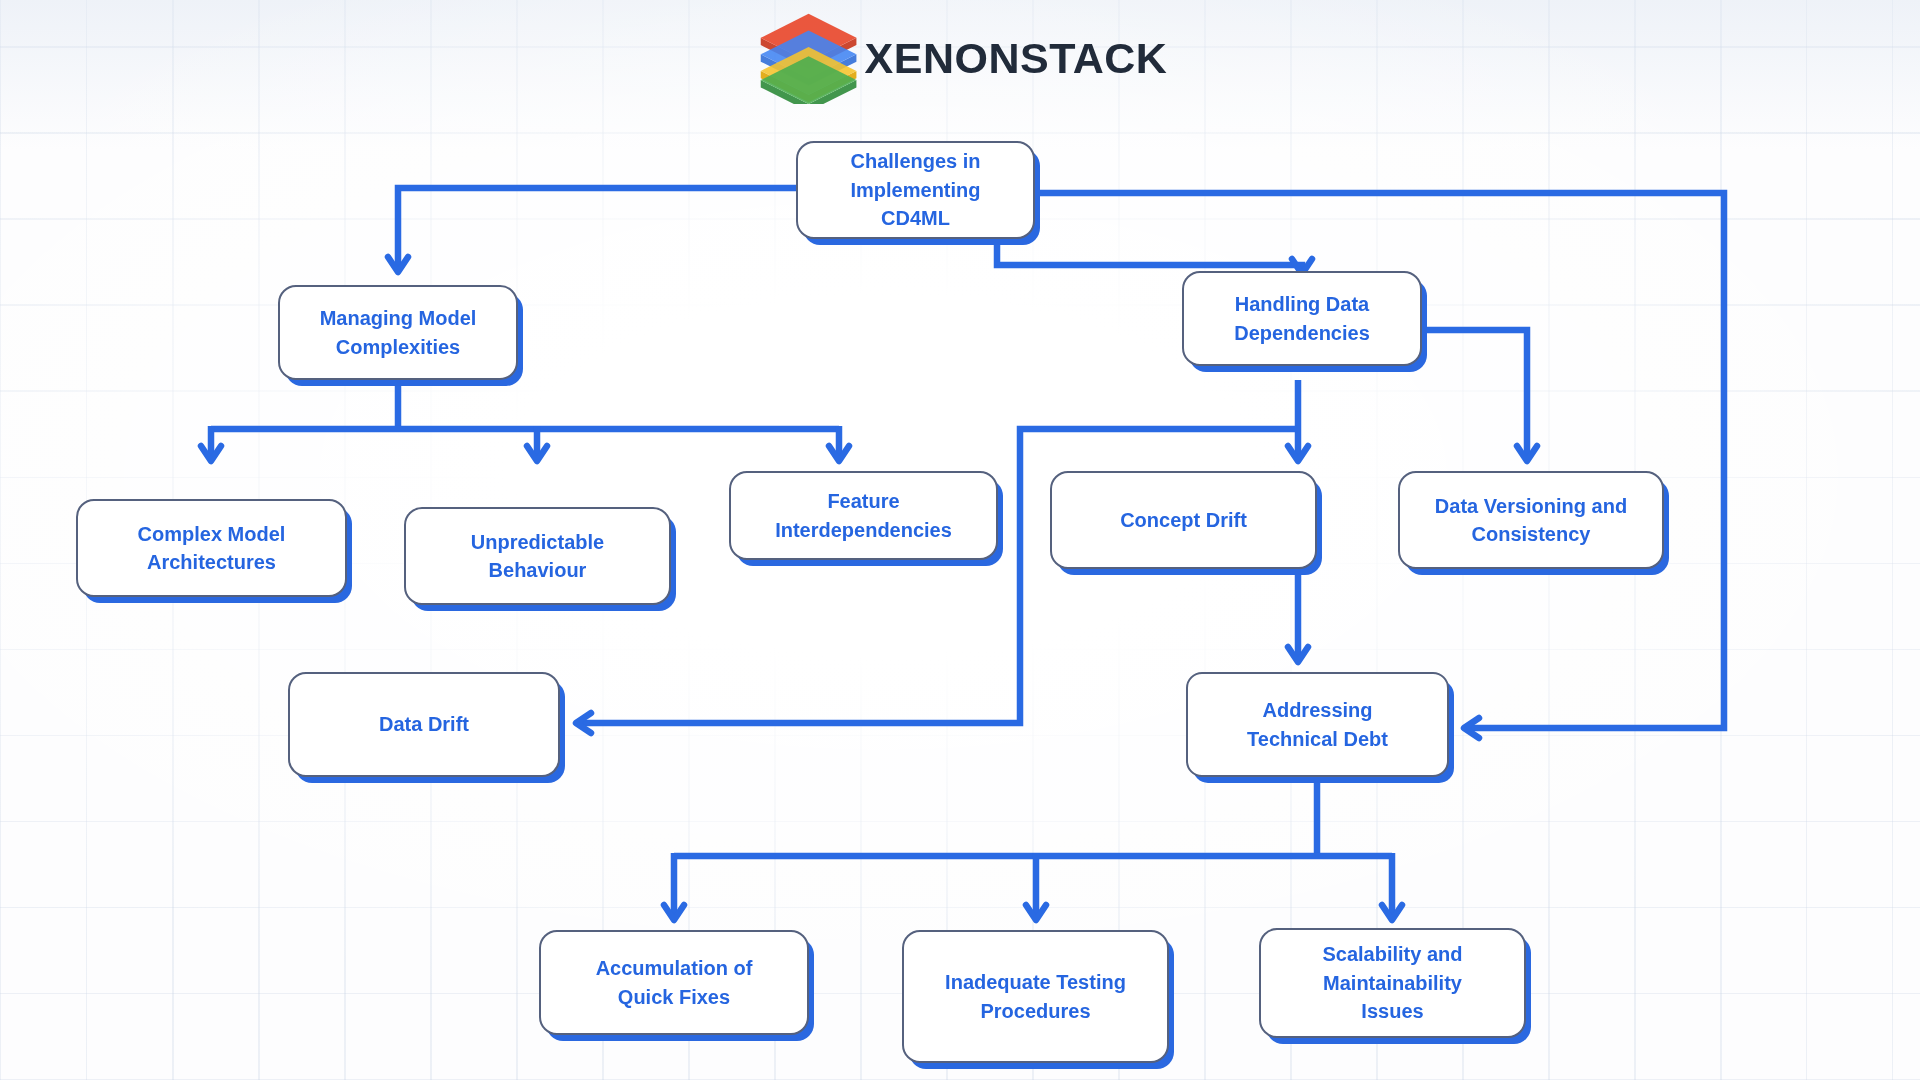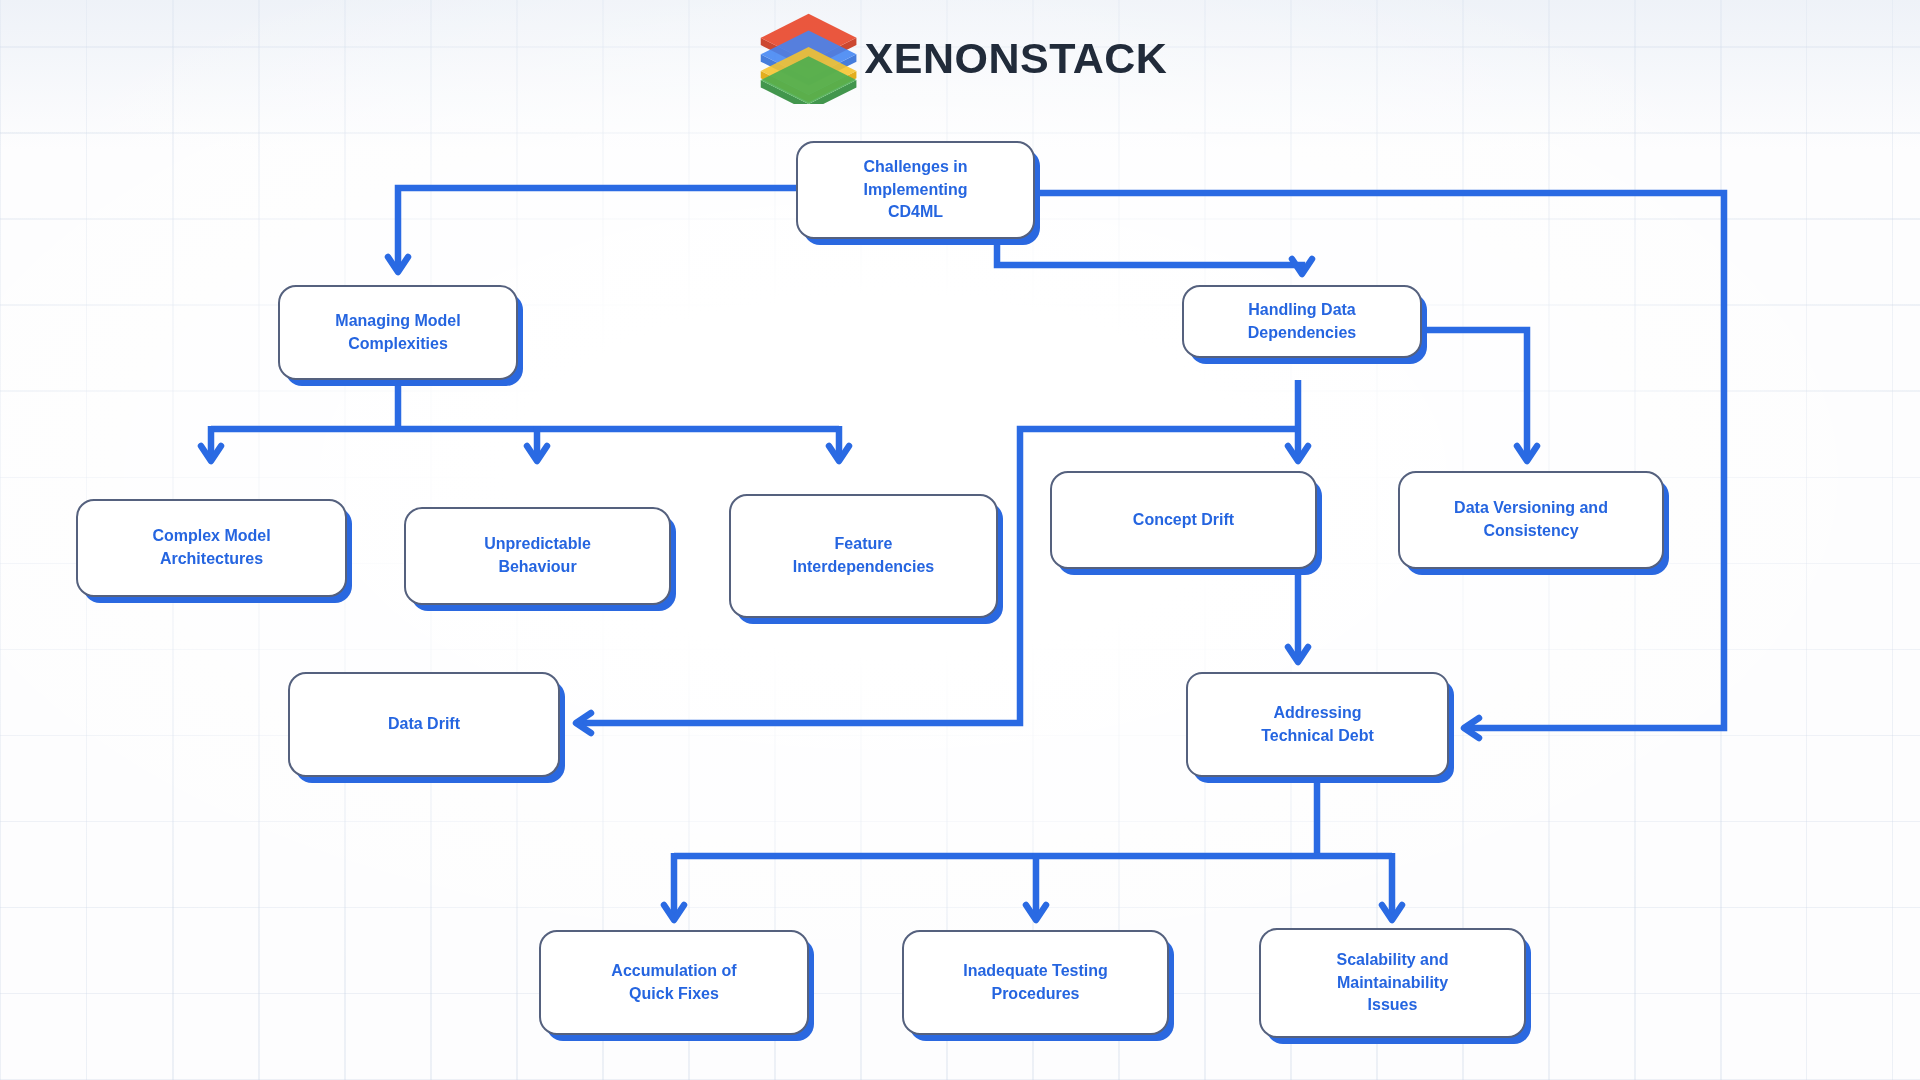--- a/index.html
+++ b/index.html
@@ -24,21 +24,21 @@
   .node{
     position:absolute;z-index:2;
     background:#ffffff;
     border:2px solid #55617e;
     border-radius:18px;
     box-shadow:6px 7px 0 -1px #2a68e0;
     display:flex;align-items:center;justify-content:center;
     text-align:center;
     color:#2565e0;
     font-weight:bold;
-    font-size:16px;
+    font-size:20px;
     line-height:1.42;
     white-space:pre-line;
     box-sizing:border-box;
     padding:6px 10px;
   }
 </style>
 </head>
 <body>
 
 <div class="header">
@@ -103,43 +103,43 @@
   </g>
 </svg>
 
 <div class="node" style="left:796px;top:141px;width:239px;height:98px;">Challenges in
 Implementing
 CD4ML</div>
 
 <div class="node" style="left:278px;top:285px;width:240px;height:95px;padding-left:10px;">Managing Model
 Complexities</div>
 
-<div class="node" style="left:1182px;top:285px;width:240px;height:73px;">Handling Data
+<div class="node" style="left:1182px;top:271px;width:240px;height:95px;">Handling Data
 Dependencies</div>
 
 <div class="node" style="left:76px;top:471px;width:271px;height:98px;margin-top:28px;">Complex Model
 Architectures</div>
 
 <div class="node" style="left:404px;top:471px;width:267px;height:98px;margin-top:36px;">Unpredictable
 Behaviour</div>
 
-<div class="node" style="left:729px;top:471px;width:269px;height:124px;margin-top:23px;">Feature
+<div class="node" style="left:729px;top:471px;width:269px;height:89px;">Feature
 Interdependencies</div>
 
 <div class="node" style="left:1050px;top:471px;width:267px;height:98px;text-align:center;">Concept Drift</div>
 
 <div class="node" style="left:1398px;top:471px;width:266px;height:98px;">Data Versioning and
 Consistency</div>
 
 <div class="node" style="left:288px;top:672px;width:272px;height:105px;text-align:center;">Data Drift</div>
 
 <div class="node" style="left:1186px;top:672px;width:263px;height:105px;border-radius:16px;">Addressing
 Technical Debt</div>
 
 <div class="node" style="left:539px;top:930px;width:270px;height:105px;">Accumulation of
 Quick Fixes</div>
 
-<div class="node" style="left:902px;top:930px;width:267px;height:105px;">Inadequate Testing
+<div class="node" style="left:902px;top:930px;width:267px;height:133px;">Inadequate Testing
 Procedures</div>
 
 <div class="node" style="left:1259px;top:928px;width:267px;height:110px;">Scalability and
 Maintainability
 Issues</div>
 
 </body></html>

